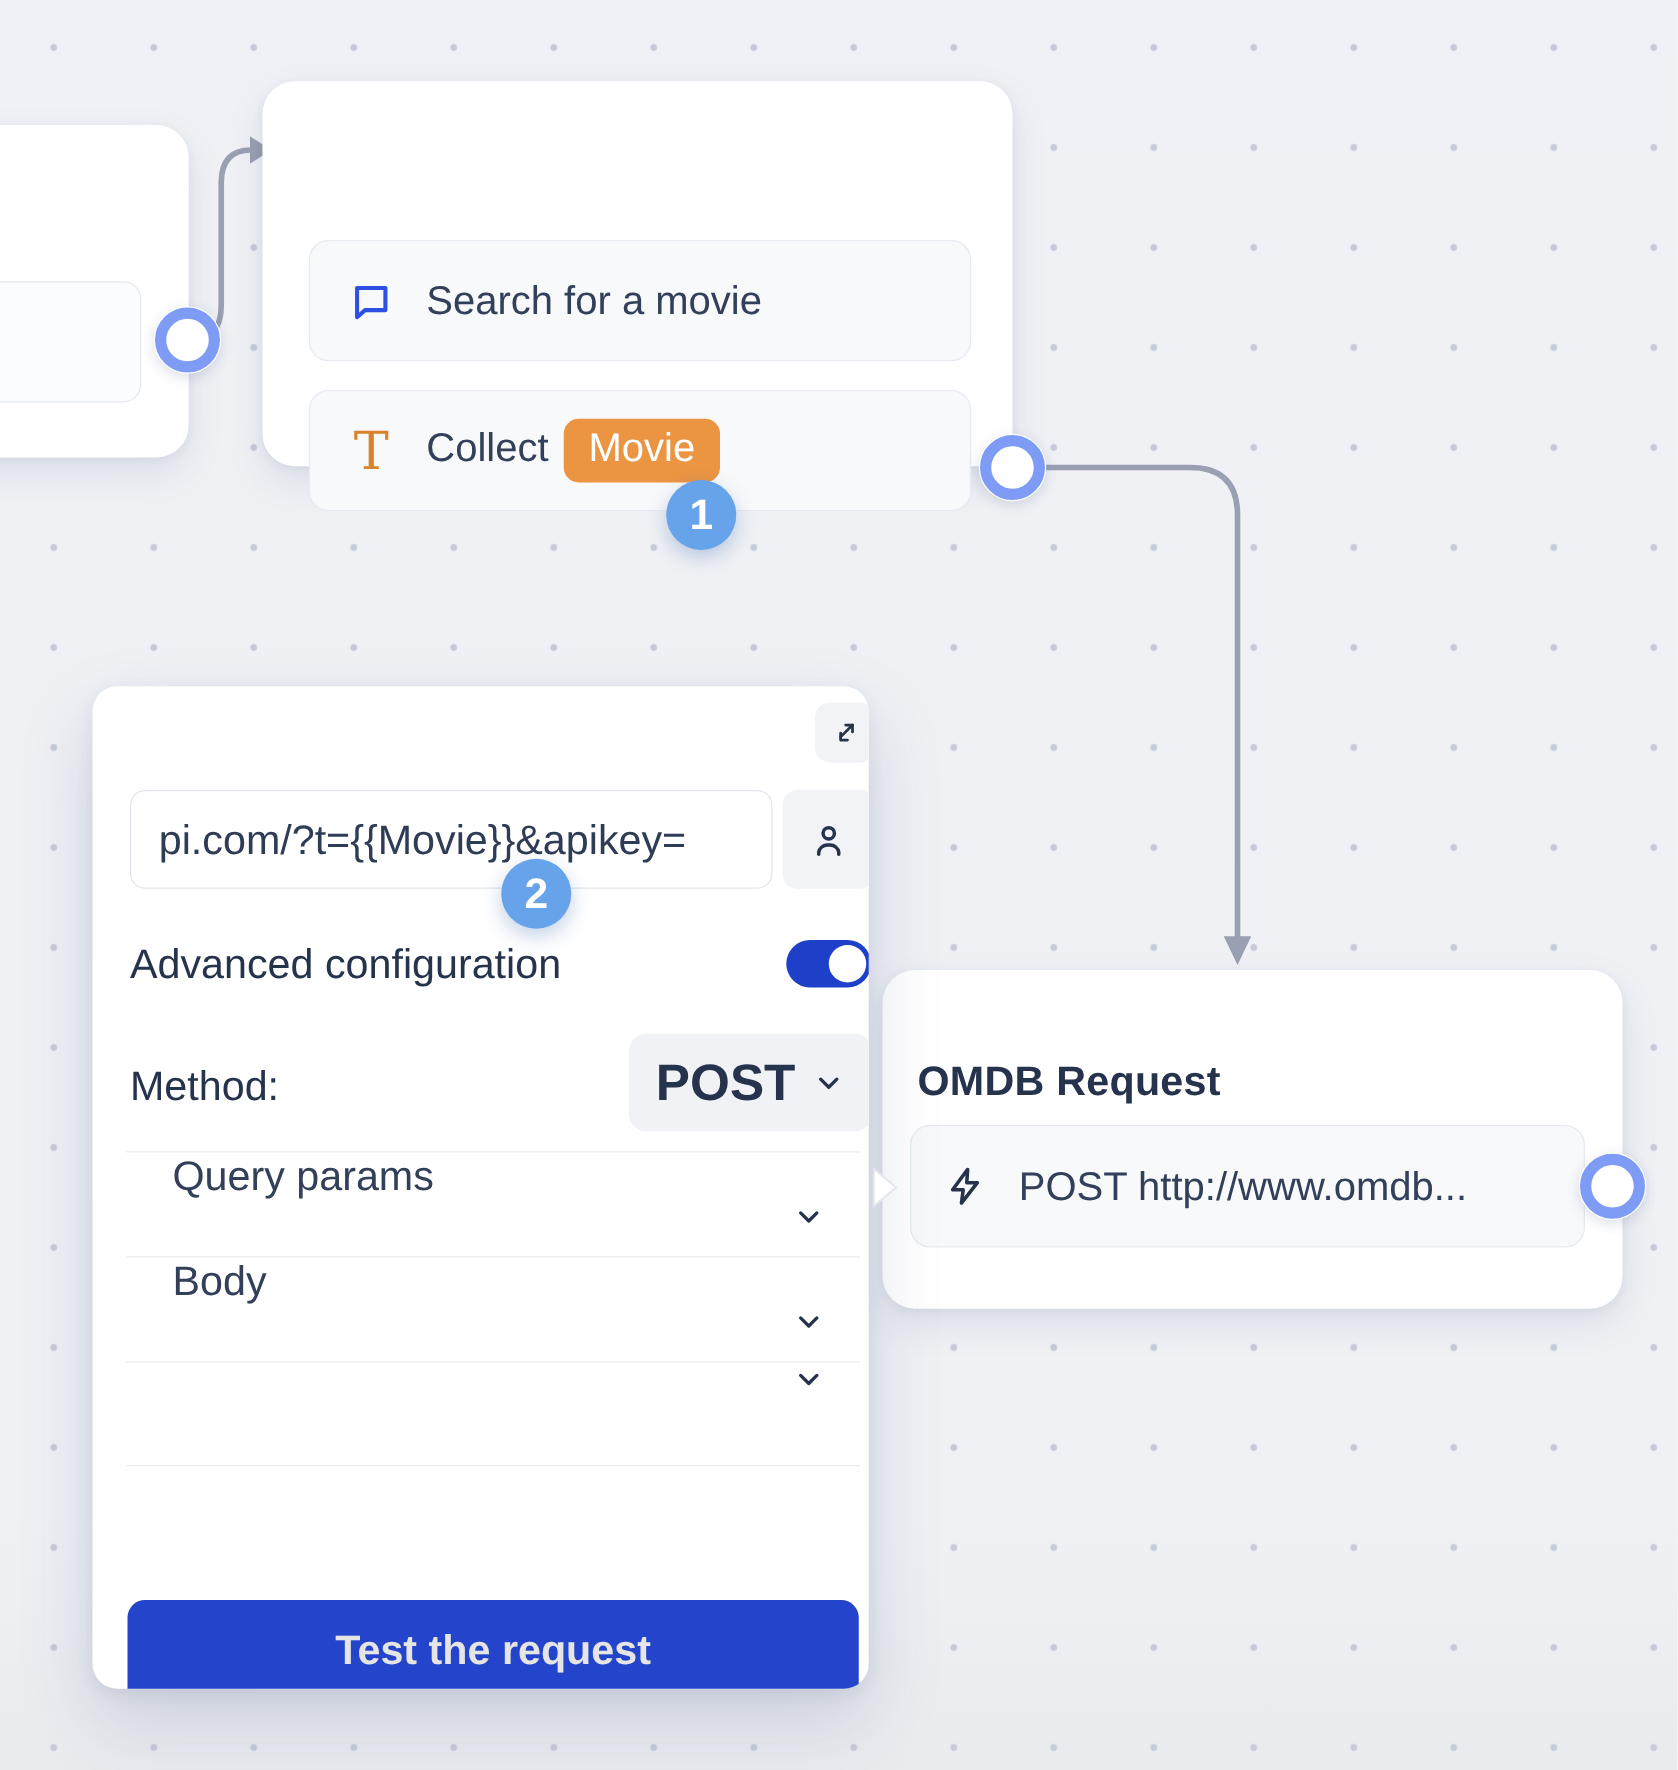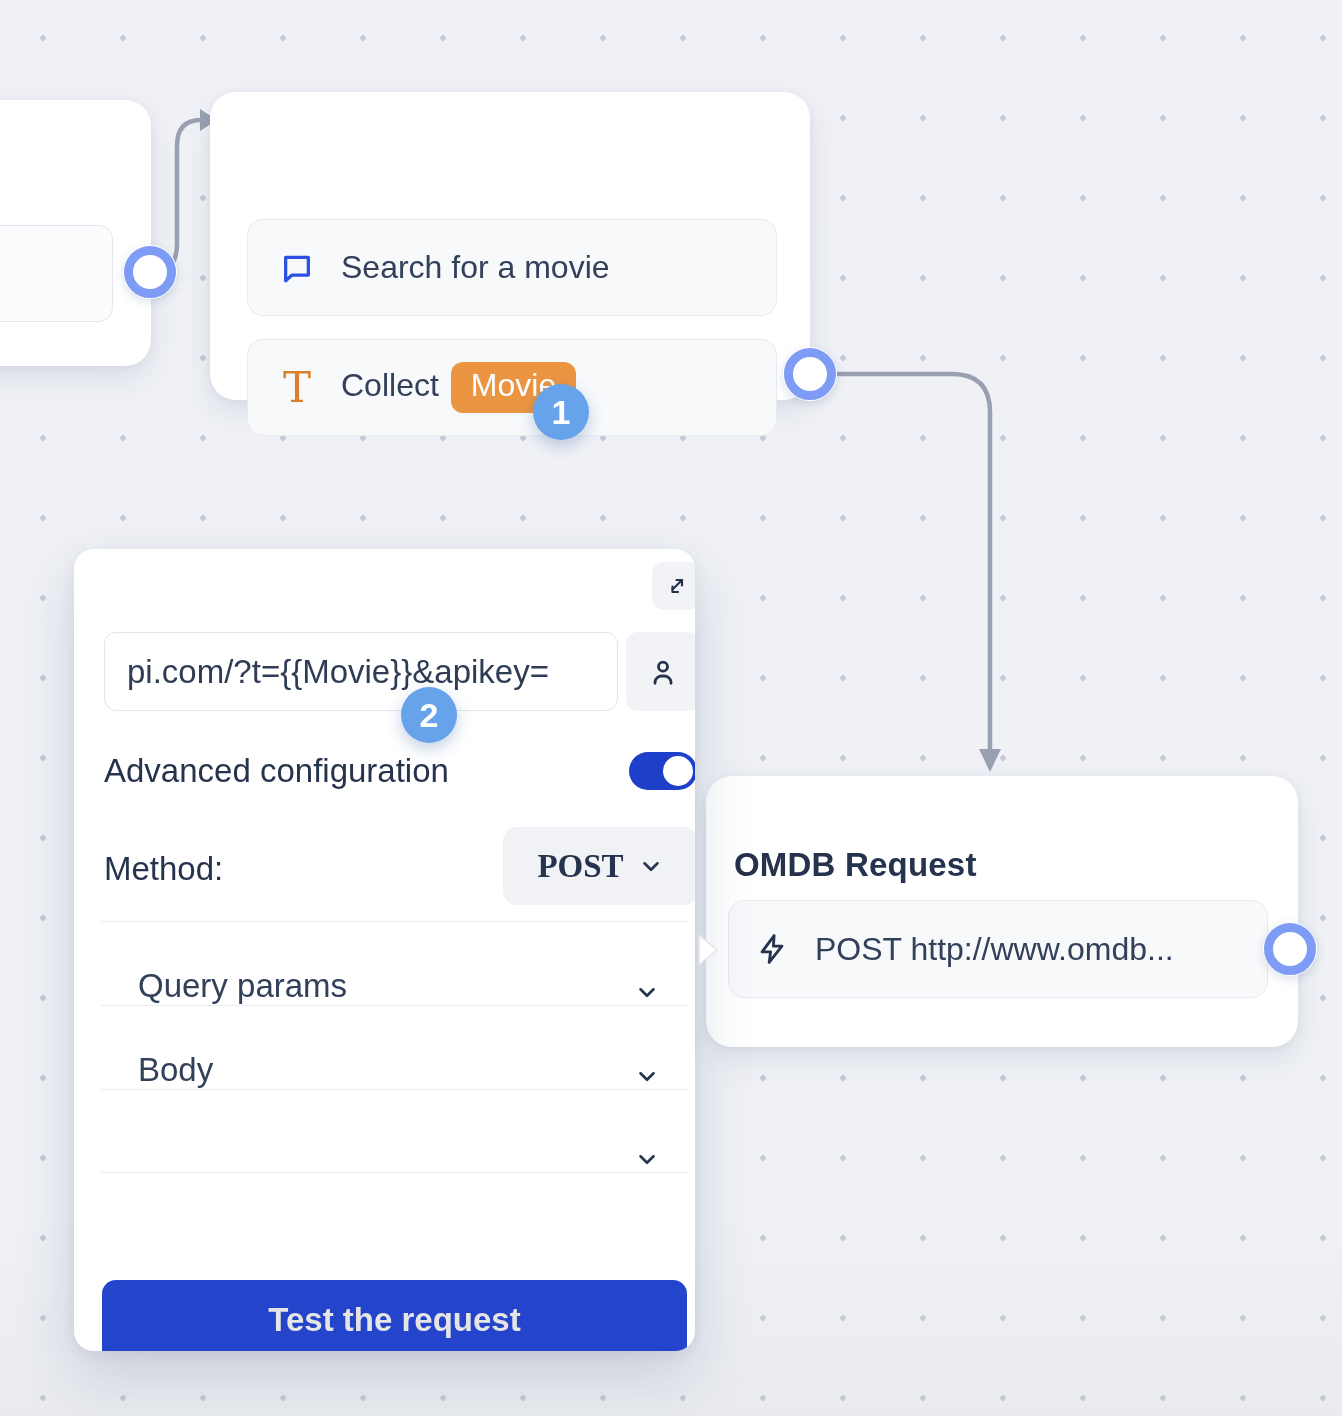--- a/index.html
+++ b/index.html
@@ -40,21 +40,21 @@
     font-size: 32px; color: #32405A; white-space: nowrap;
   }
   .row-icon { flex: 0 0 auto; display: flex; align-items: center; justify-content: center; }
   
   .left-card { left: -80px; top: 100px; width: 231px; height: 266px; }
   .left-card .inner-box {
     position: absolute; left: 40px; top: 125px; width: 153px; height: 97px;
     background: #FBFCFE; border: 1.5px solid #E4E7ED; border-radius: 14px;
   }
   
-  .movie-node { left: 210px; top: 92px; width: 600px; height: 308px; padding-left: 21px; }
+  .movie-node { left: 210px; top: 65px; width: 600px; height: 308px; padding-left: 21px; }
   .movie-node .node-title { left: 46px; top: 126px; }
   .movie-node .row-1 { left: 37px; top: 127px; width: 530px; height: 97px; padding-left: 32px; gap: 27px; }
   .movie-node .row-2 { left: 37px; top: 247px; width: 530px; height: 97px; padding-left: 32px; gap: 27px; }
   .t-glyph {
     font-family: "DejaVu Serif", "Liberation Serif", serif;
     font-size: 42px; line-height: 1; color: #D9822B; font-weight: 500;
     width: 34px; text-align: center;
   }
   .var-badge {
     display: inline-block; margin-left: 12px; padding: 5px 20px 9px;
@@ -118,25 +118,25 @@
   }
   .method-label {
     position: absolute; left: 30px; top: 281px; height: 78px; line-height: 78px;
     font-size: 33px; color: #26334D;
   }
   .method-select {
     position: absolute; left: 429px; top: 278px; width: 195px; height: 78px;
     background: #F1F2F5; border-radius: 14px; display: flex; align-items: center;
     justify-content: center; gap: 14px; cursor: pointer;
   }
-  .method-select .method-value { font-size: 33px; font-weight: 700; color: #26334D; font-family: Liberation Serif, serif; }
+  .method-select .method-value { font-size: 41px; font-weight: 700; color: #26334D; }
   .sections { position: absolute; left: 27px; top: 372px; width: 587px; }
   .section-row {
     height: 84px; border-top: 1.5px solid #E9EBF0;
-    display: flex; align-items: flex-end; cursor: pointer;
+    display: flex; align-items: flex-start; cursor: pointer; flex-direction: column;
   }
   .section-row:last-child { border-bottom: 1.5px solid #E9EBF0; }
   .section-row .section-label {
     margin-left: 37px; font-size: 33px; color: #32405A; white-space: nowrap;
   }
   .section-row .chev { margin-left: auto; margin-right: 28px; }
   .test-btn {
     position: absolute; left: 28px; top: 731px; width: 585px; height: 80px;
     background: #2444CC; color: #e5e5e5; border: none; border-radius: 14px 14px 0 0;
     font-family: inherit; font-size: 33px; font-weight: 700; cursor: pointer;

